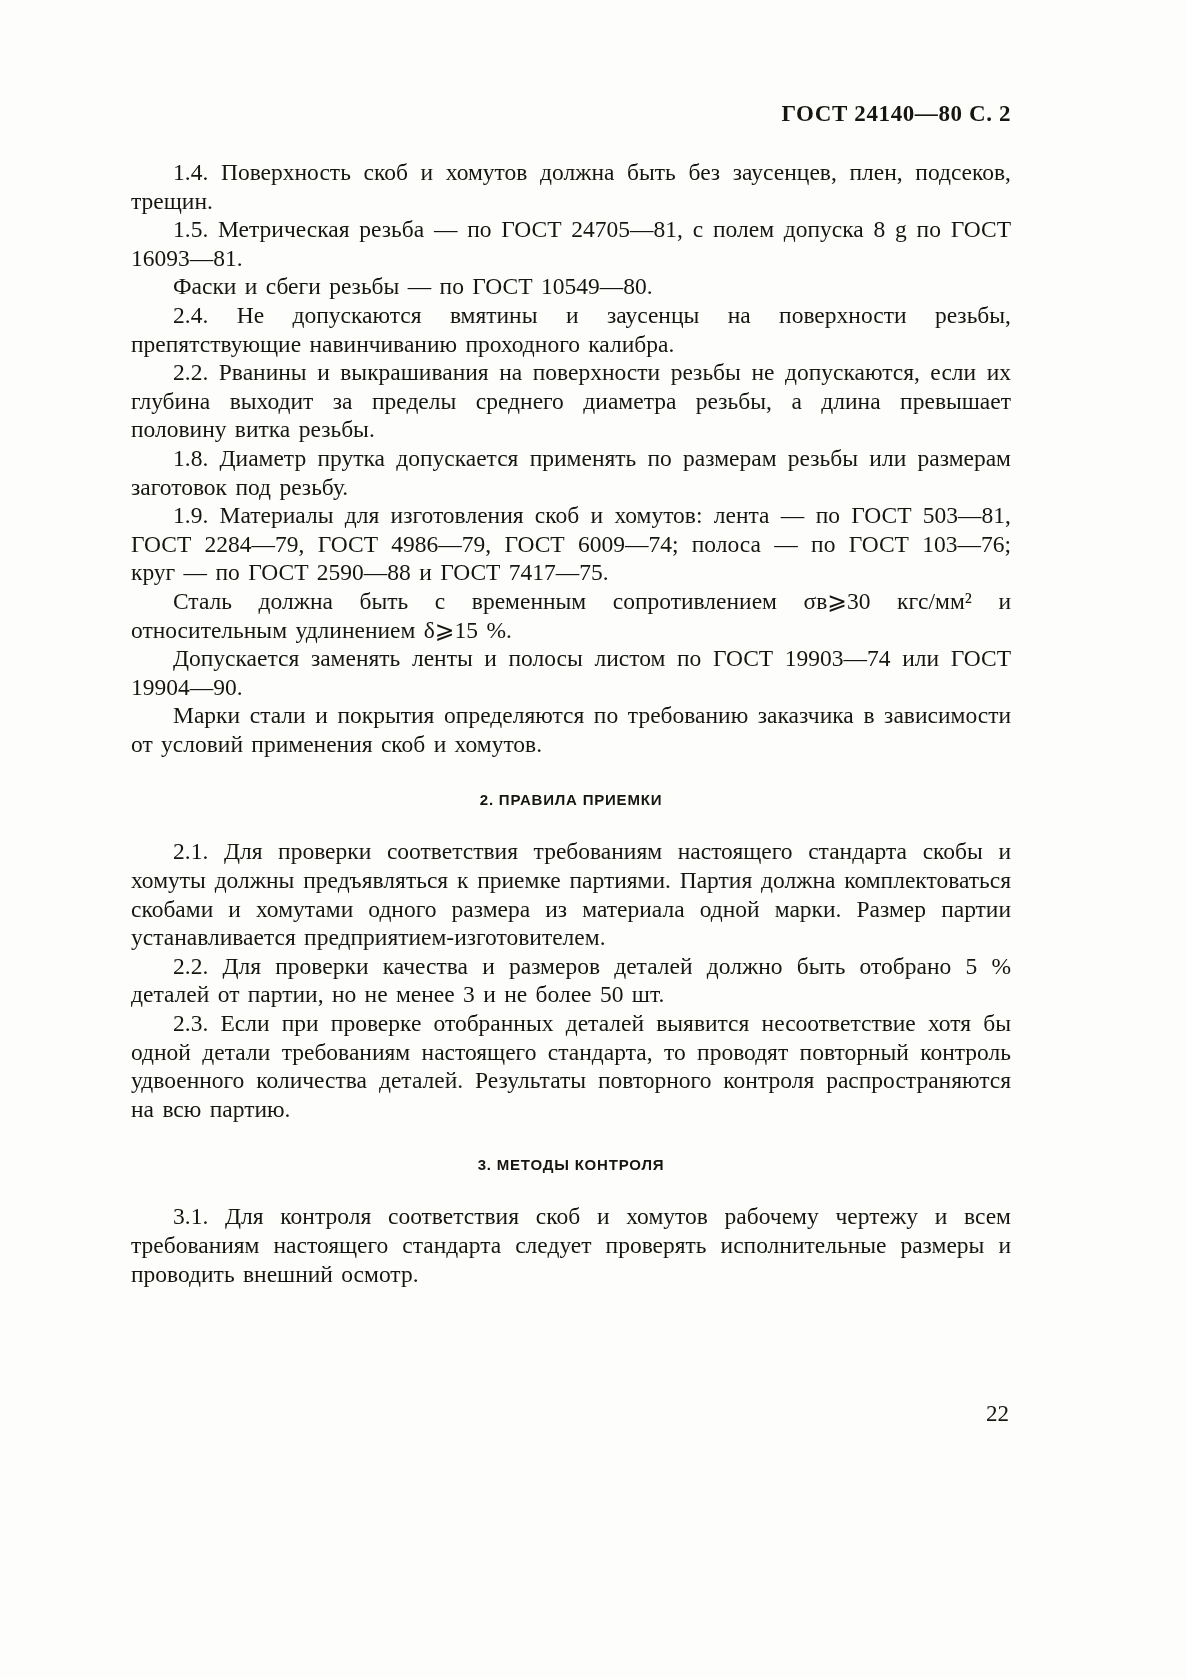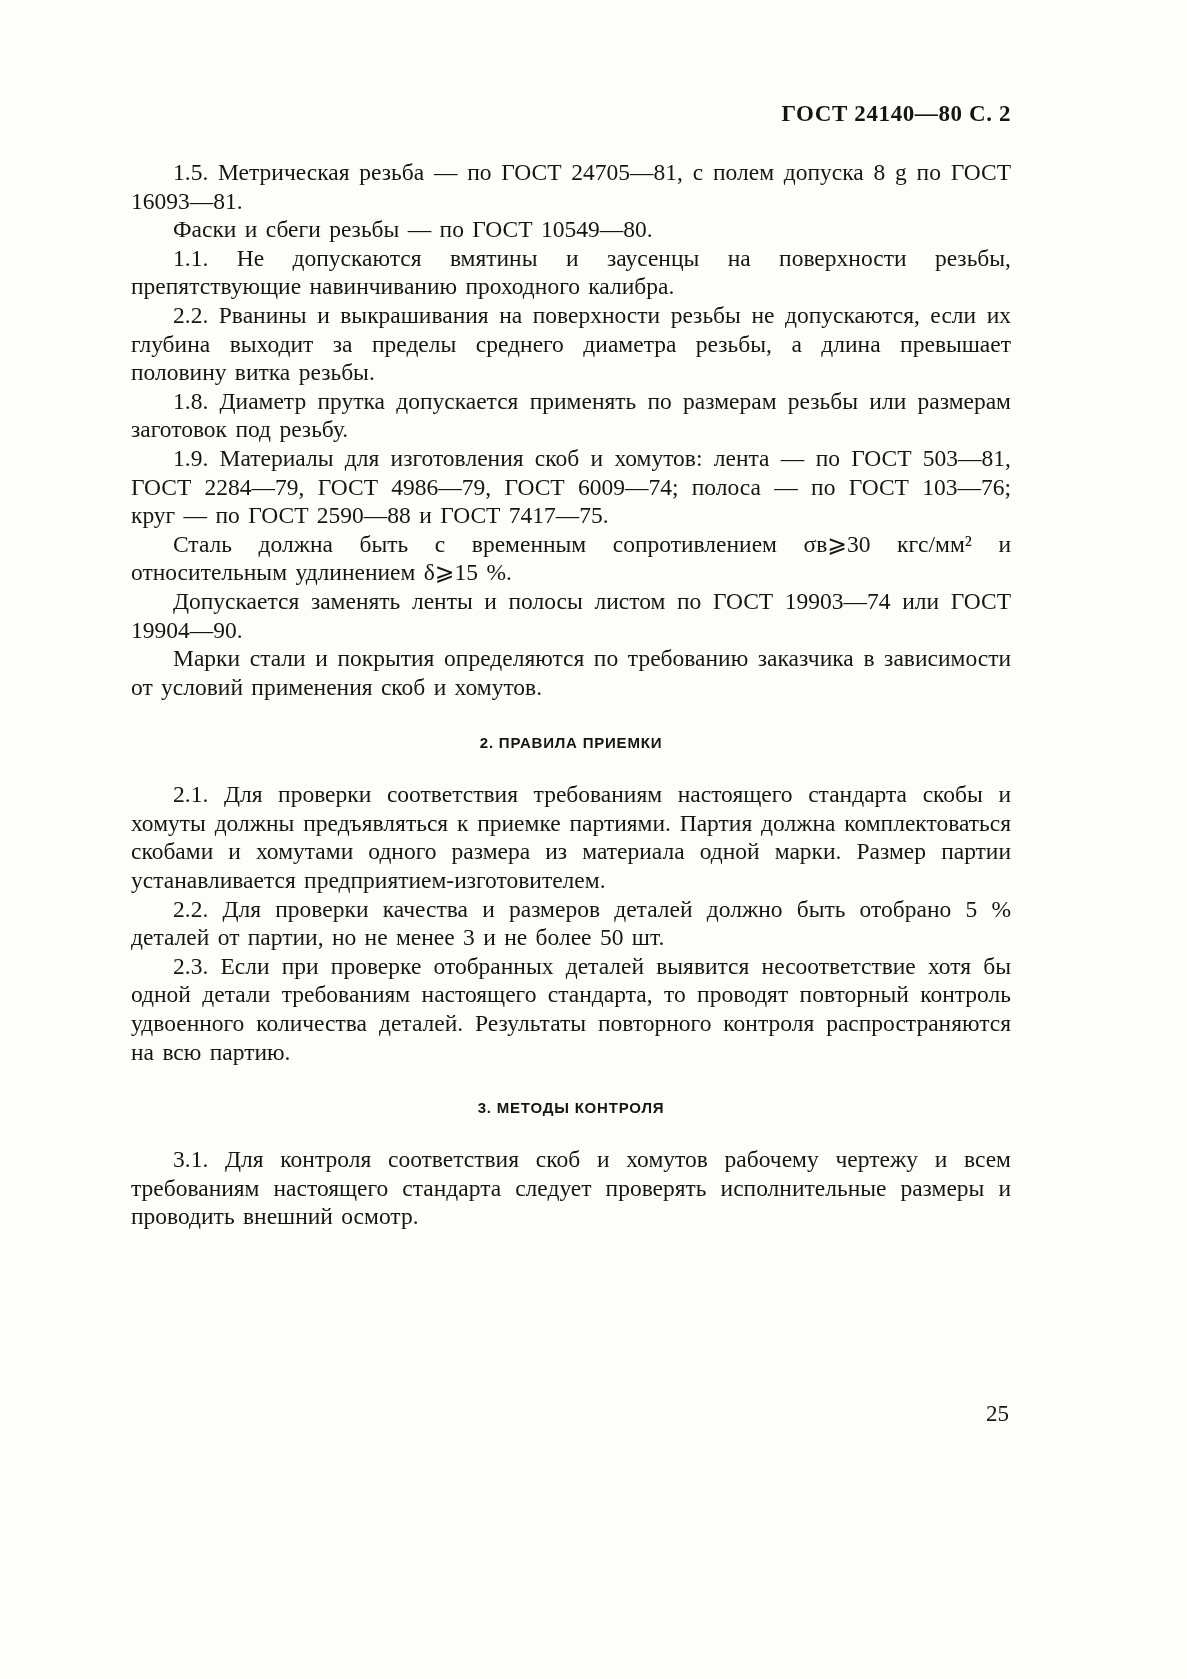--- a/index.html
+++ b/index.html
@@ -62,23 +62,24 @@
 </style>
 </head>
 <body>
 
 <div class="page">
   <div class="content">
 
     <div class="doc-header">ГОСТ 24140—80 С. 2</div>
 
     <div class="body-text">
+      <p class="para">1.4. Поверхность скоб и хомутов должна быть без заусенцев, плен, подсеков, трещин.</p>
       <p class="para">1.5. Метрическая резьба — по ГОСТ 24705—81, с полем допуска 8 g по ГОСТ 16093—81.</p>
       <p class="para">Фаски и сбеги резьбы — по ГОСТ 10549—80.</p>
-      <p class="para">1.1. Не допускаются вмятины и заусенцы на поверхности резьбы, препятствующие навинчиванию проходного калибра.</p>
+      <p class="para">2.4. Не допускаются вмятины и заусенцы на поверхности резьбы, препятствующие навинчиванию проходного калибра.</p>
       <p class="para">2.2. Рванины и выкрашивания на поверхности резьбы не допускаются, если их глубина выходит за пределы среднего диаметра резьбы, а длина превышает половину витка резьбы.</p>
       <p class="para">1.8. Диаметр прутка допускается применять по размерам резьбы или размерам заготовок под резьбу.</p>
       <p class="para">1.9. Материалы для изготовления скоб и хомутов: лента — по ГОСТ 503—81, ГОСТ 2284—79, ГОСТ 4986—79, ГОСТ 6009—74; полоса — по ГОСТ 103—76; круг — по ГОСТ 2590—88 и ГОСТ 7417—75.</p>
       <p class="para">Сталь должна быть с временным сопротивлением σв⩾30 кгс/мм² и относительным удлинением δ⩾15 %.</p>
       <p class="para">Допускается заменять ленты и полосы листом по ГОСТ 19903—74 или ГОСТ 19904—90.</p>
       <p class="para">Марки стали и покрытия определяются по требованию заказчика в зависимости от условий применения скоб и хомутов.</p>
     </div>
 
     <h2 class="heading">2. ПРАВИЛА ПРИЕМКИ</h2>
 
@@ -87,16 +88,16 @@
       <p class="para">2.2. Для проверки качества и размеров деталей должно быть отобрано 5 % деталей от партии, но не менее 3 и не более 50 шт.</p>
       <p class="para">2.3. Если при проверке отобранных деталей выявится несоответствие хотя бы одной детали требованиям настоящего стандарта, то проводят повторный контроль удвоенного количества деталей. Результаты повторного контроля распространяются на всю партию.</p>
     </div>
 
     <h2 class="heading">3. МЕТОДЫ КОНТРОЛЯ</h2>
 
     <div class="body-text" style="margin-top:0;">
       <p class="para">3.1. Для контроля соответствия скоб и хомутов рабочему чертежу и всем требованиям настоящего стандарта следует проверять исполнительные размеры и проводить внешний осмотр.</p>
     </div>
 
-    <div class="page-number">25</div>
+    <div class="page-number">22</div>
 
   </div>
 </div>
 
 </body></html>

